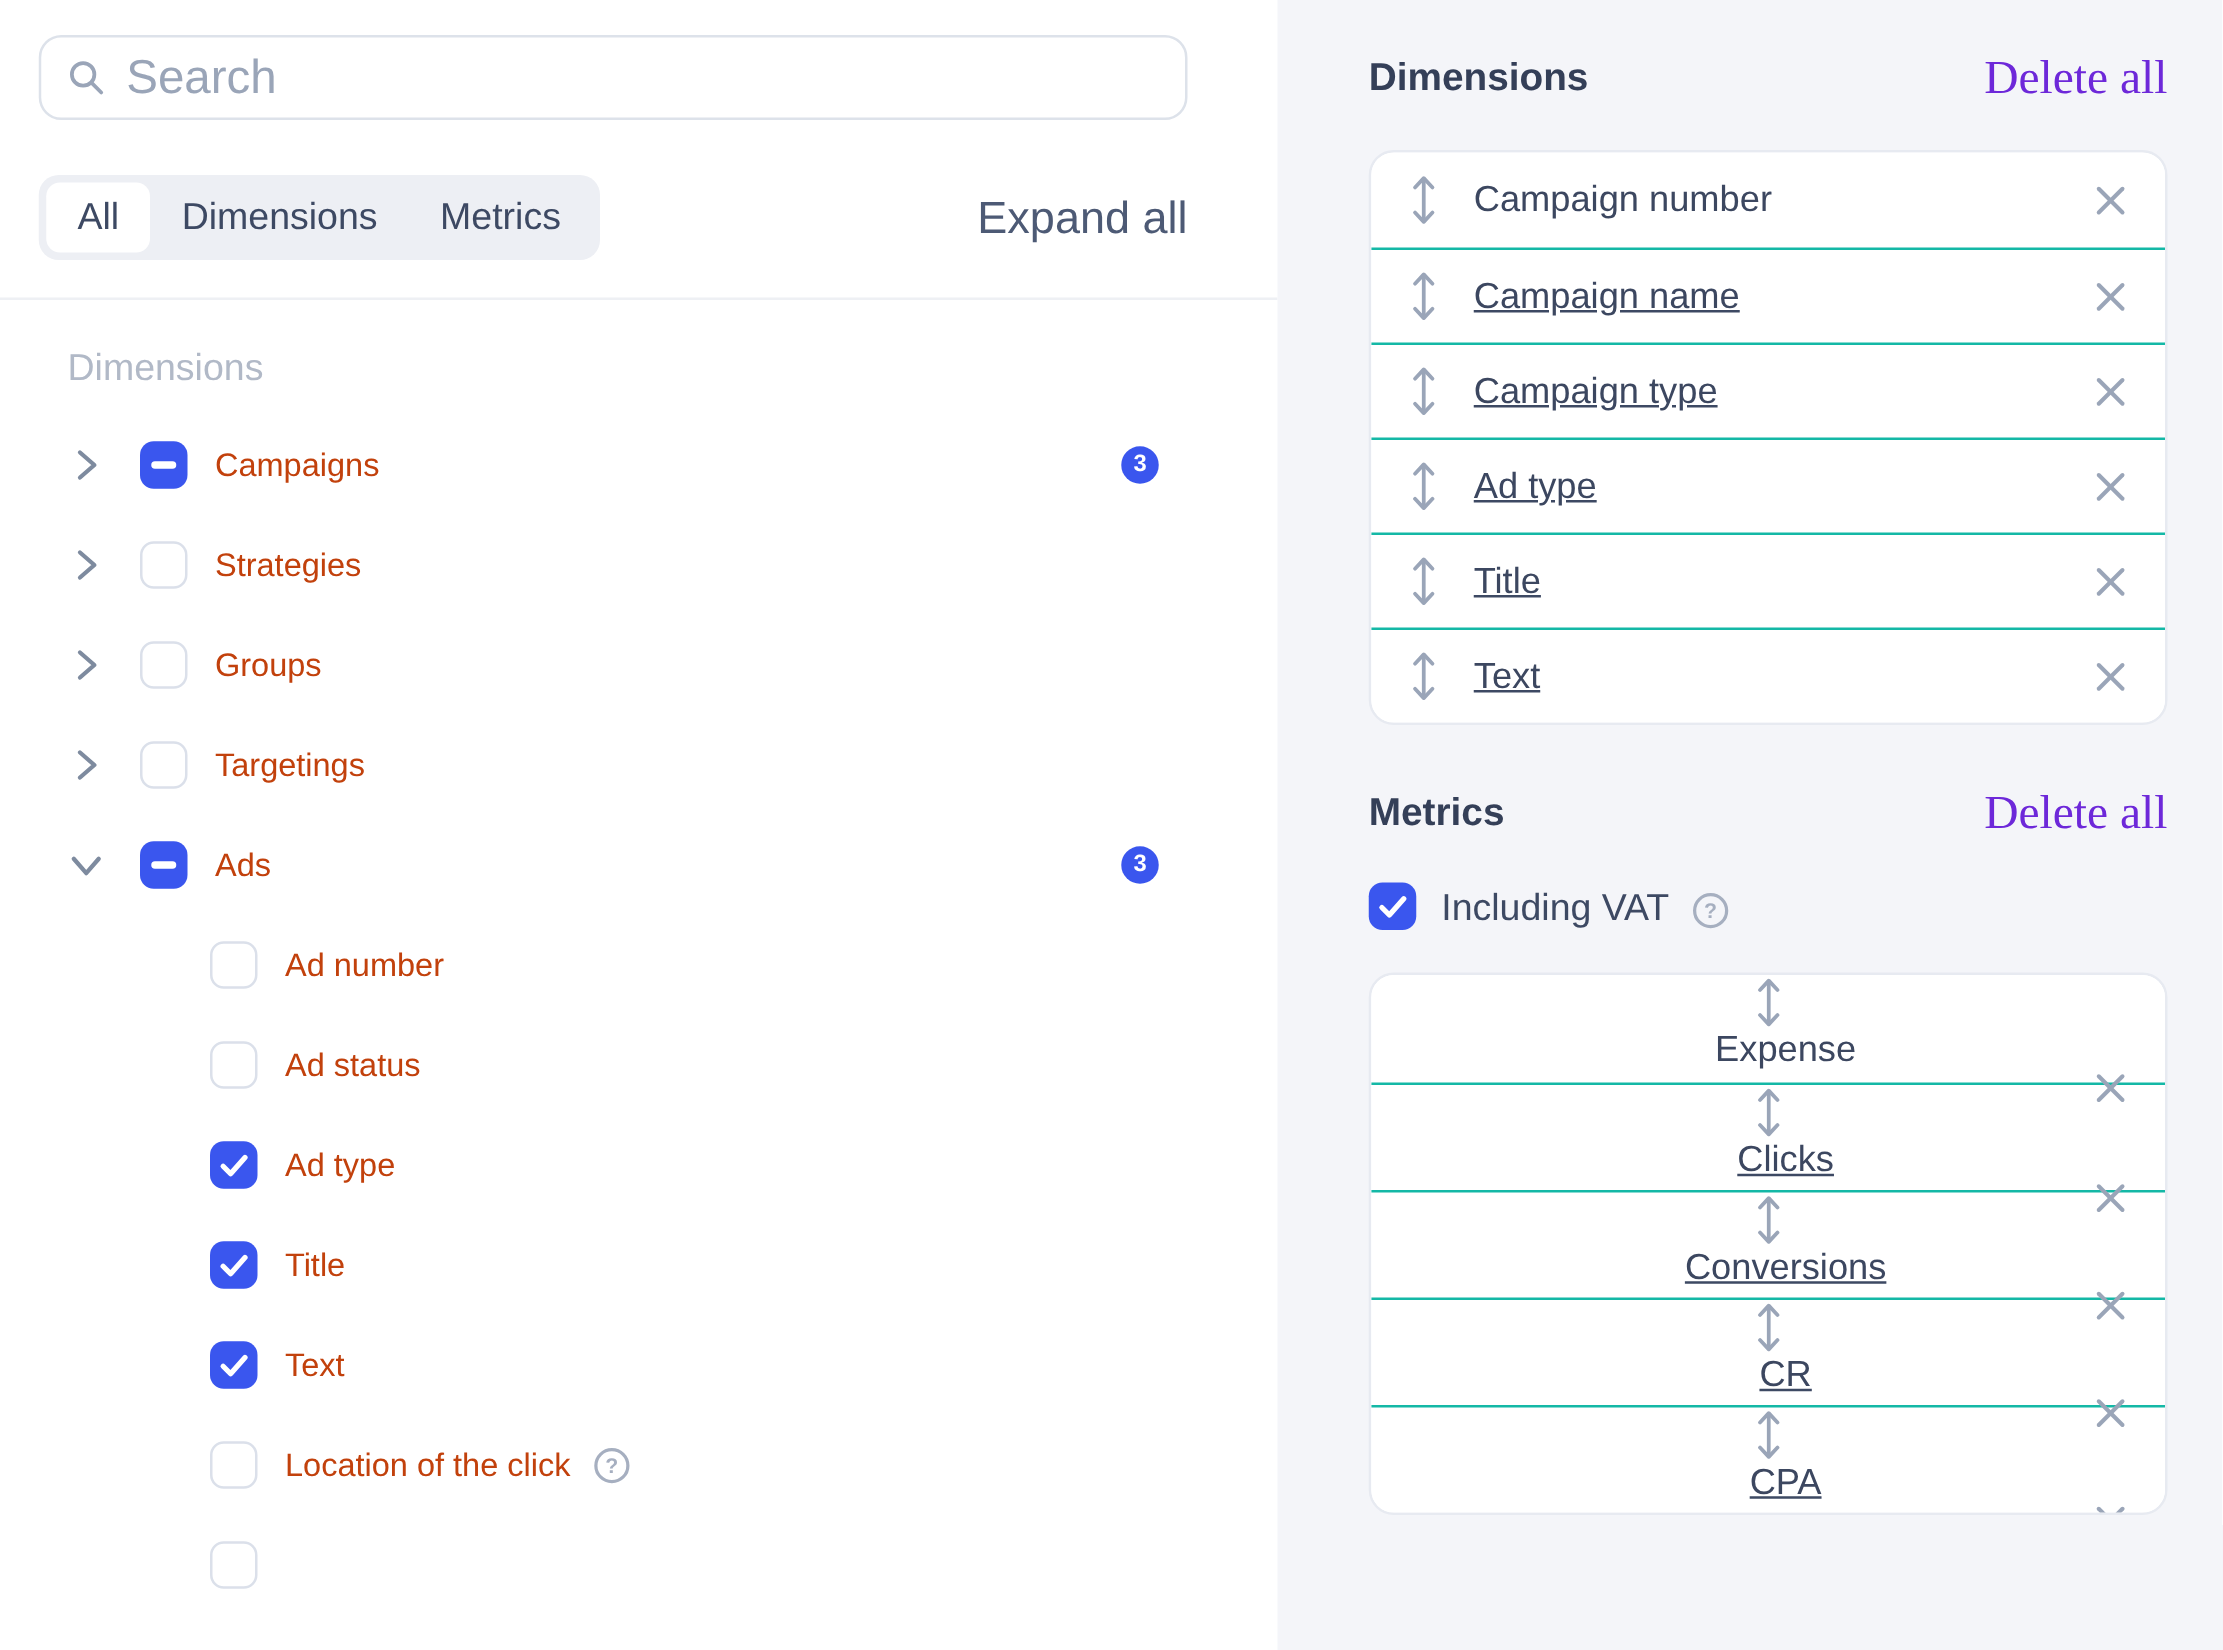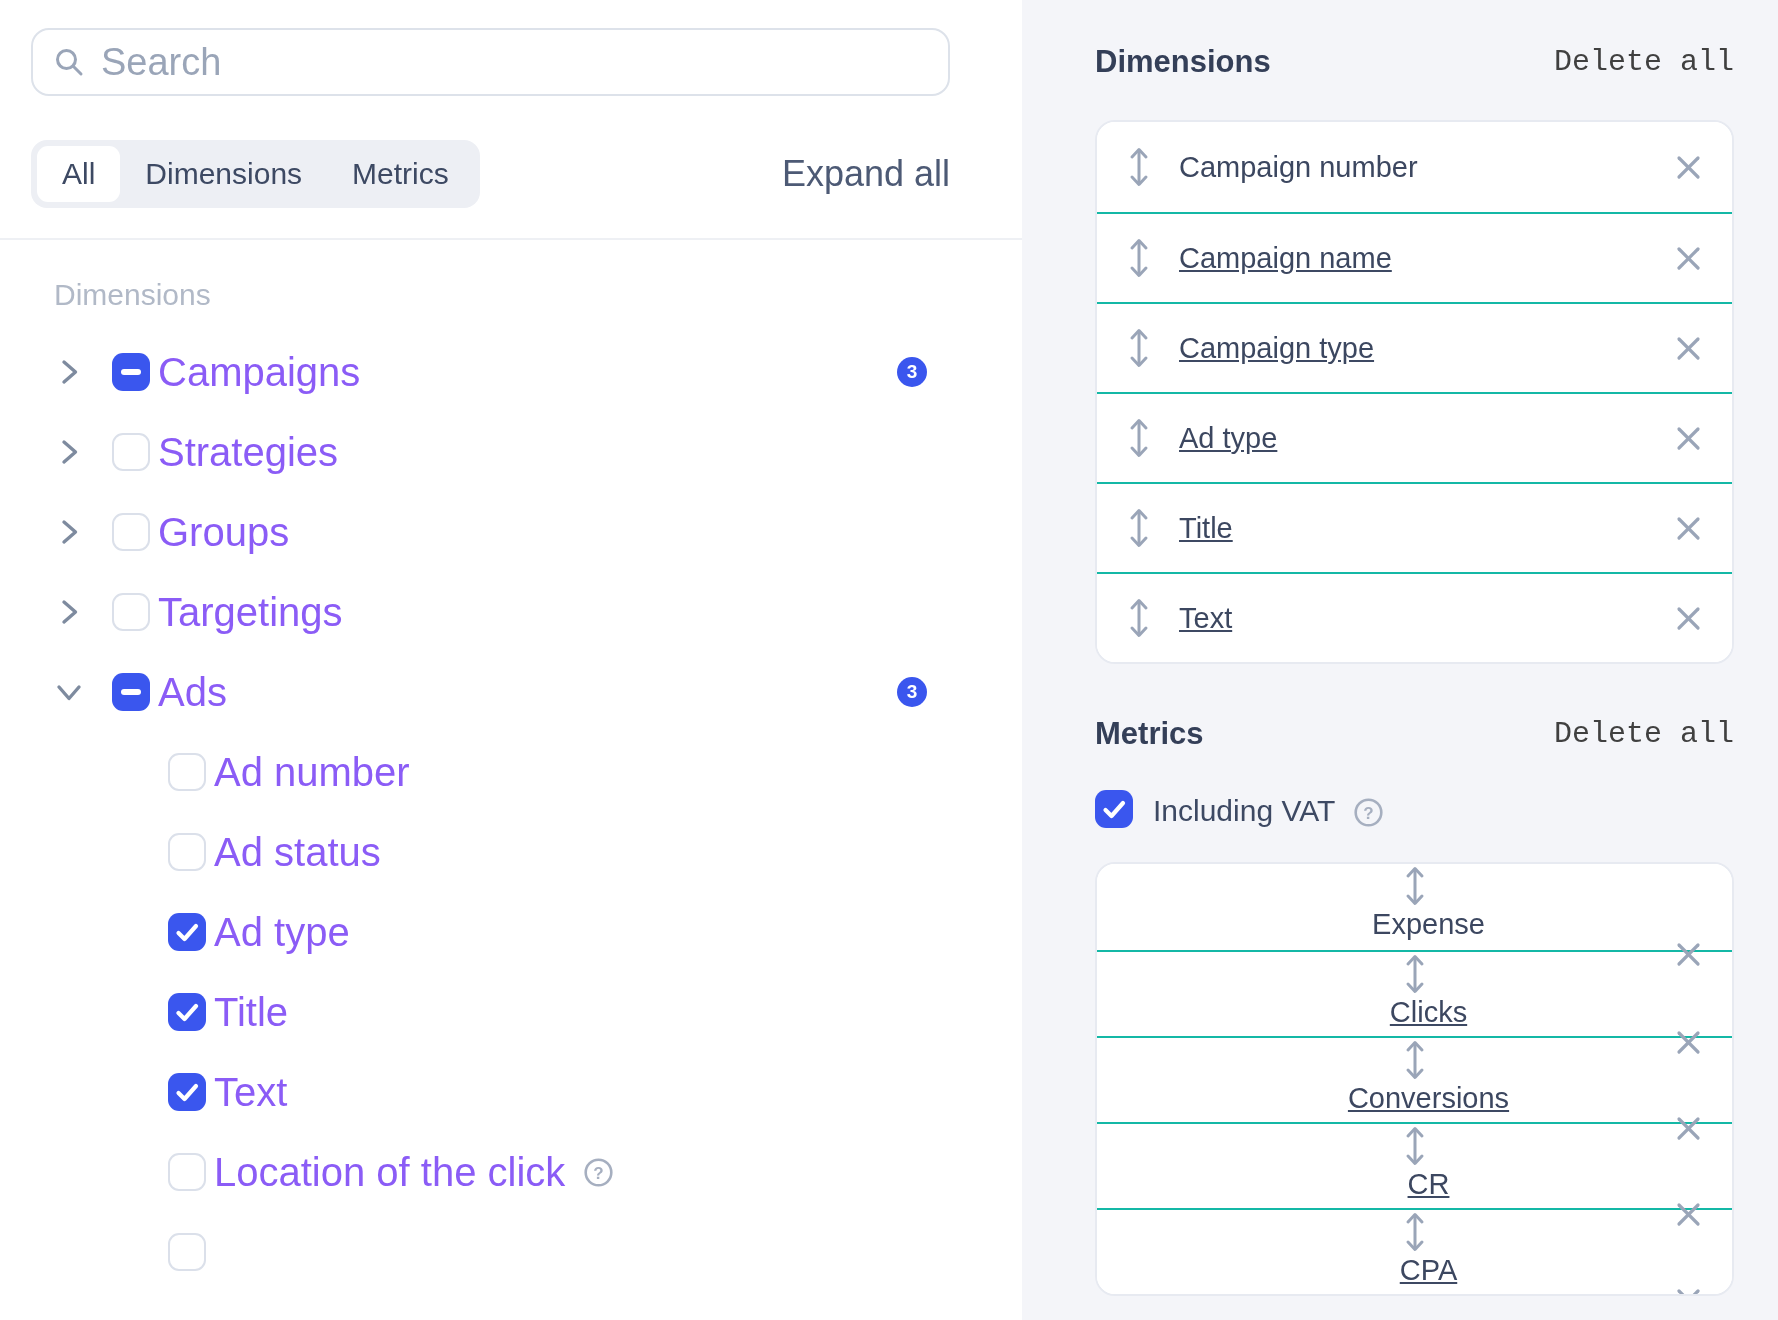--- a/index.html
+++ b/index.html
@@ -47,43 +47,43 @@
     width:30px; height:30px; flex:none; margin-right:28px; padding:0; border:none;
     background:none; display:flex; align-items:center; justify-content:center; cursor:pointer;
   }
   .cb {
     width:38px; height:38px; flex:none; border-radius:11px; cursor:pointer;
     display:flex; align-items:center; justify-content:center;
   }
   .cb.unchecked { background:#fff; border:2px solid #dbe0ea; }
   .cb.checked, .cb.indeterminate { background:var(--accent); }
   .cb .minus { width:20px; height:6px; border-radius:3px; background:#fff; }
-  .tree-row .label { margin-left:8px; font-size:40px; color:#8b5cf6; }
+  .tree-row .label { margin-left:22px; font-size:26px; color:#c2410c; }
   .tree-row.child { padding-left:114px; }
   .badge {
     margin-left:auto; width:30px; height:30px; border-radius:50%;
     background:var(--accent); color:#fff; font-size:19px; font-weight:bold;
     display:flex; align-items:center; justify-content:center; flex:none;
   }
   .help { margin-left:18px; flex:none; display:flex; }
 
   
   .right-panel { flex:1; background:var(--panel-bg); padding:0 44px 0 73px; overflow:hidden; }
   .panel-header { margin-top:44px; display:flex; justify-content:space-between; align-items:center; height:36px; }
   .panel-header h2 { margin:0; font-size:31px; font-weight:bold; color:#343f58; }
   .delete-all {
-    font-family:Liberation Mono, monospace; font-size:30px; color:#404040; background:none; border:none;
+    font-family:Liberation Serif, serif; font-size:38px; color:#6d28d9; background:none; border:none;
     padding:0; cursor:pointer;
   }
   .metrics-header { margin-top:52px; }
 
   .card {
     margin-top:40px; background:#fff; border:2px solid #e7eaf1; border-radius:20px; overflow:hidden;
   }
-  .card-row { height:90px; display:flex; align-items:center; padding:0 30px; background:#fff; }
+  .card-row { height:76px; display:flex; align-items:center; padding:0 30px; background:#fff; }
   .card.compact .card-row { height:86px;flex-direction:column; }
   .card-row + .card-row { border-top:2px solid #14b8a6;text-decoration:underline; }
   .drag { flex:none; cursor:grab; display:flex; }
   .card-row .label { margin-left:28px; font-size:29px; color:#3c4760; }
   .close-btn { margin-left:auto; padding:0; border:none; background:none; cursor:pointer; display:flex; }
 
   .vat-row { margin-top:38px; display:flex; align-items:flex-end; cursor:pointer; }
   .vat-row .label { margin-left:20px; font-size:30px; color:#3d4963; }
   .card.metrics { margin-top:34px; }
 </style>

